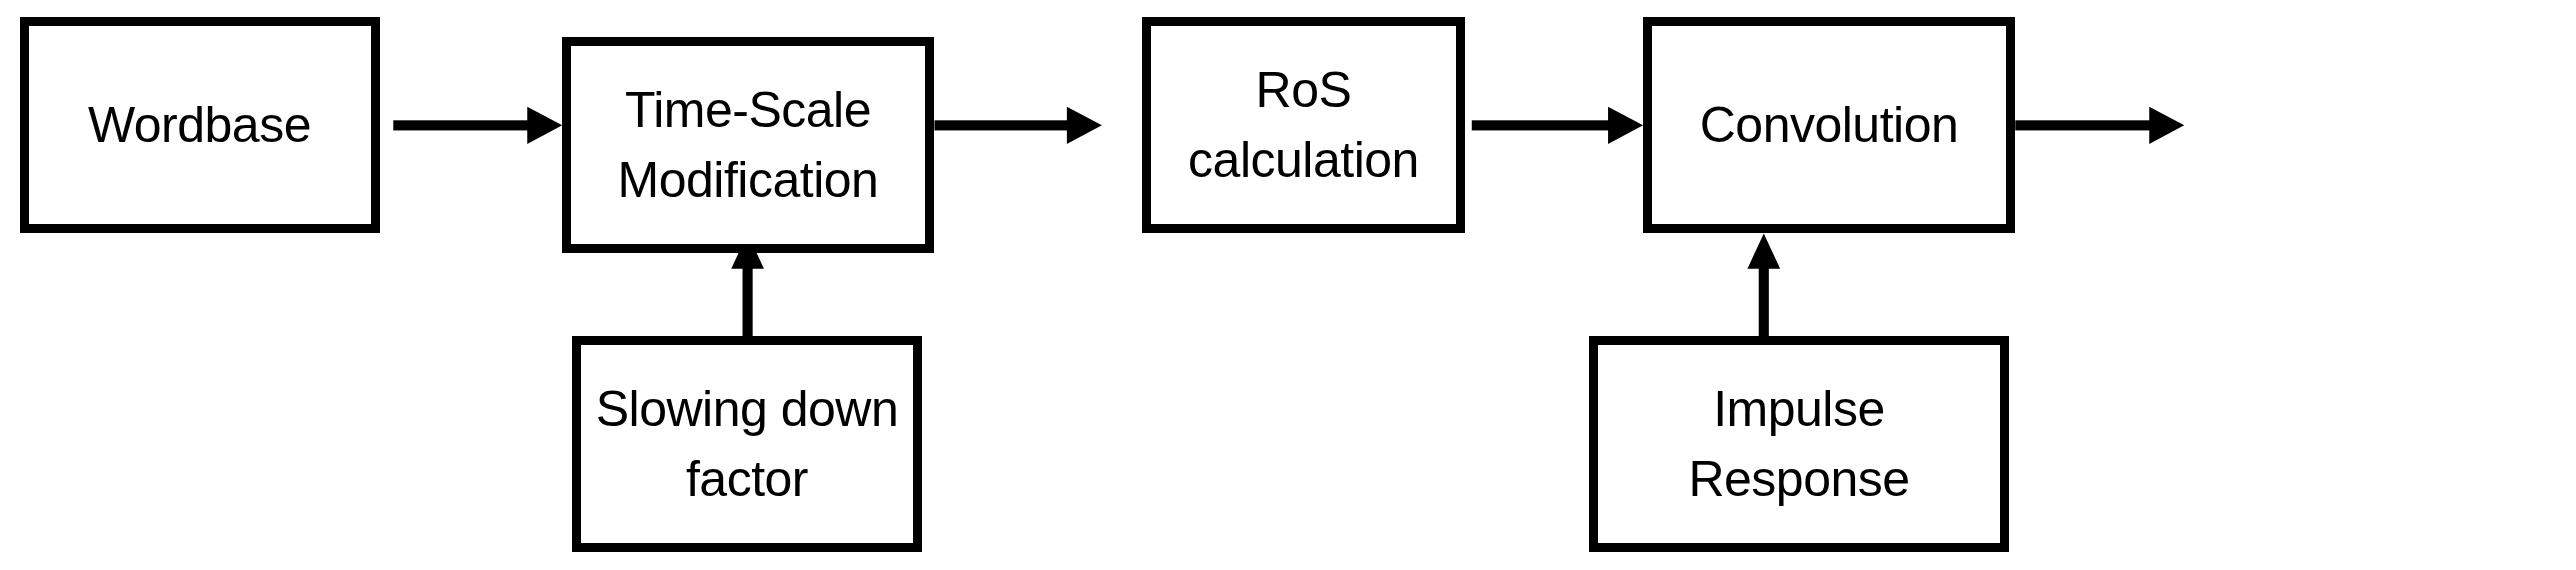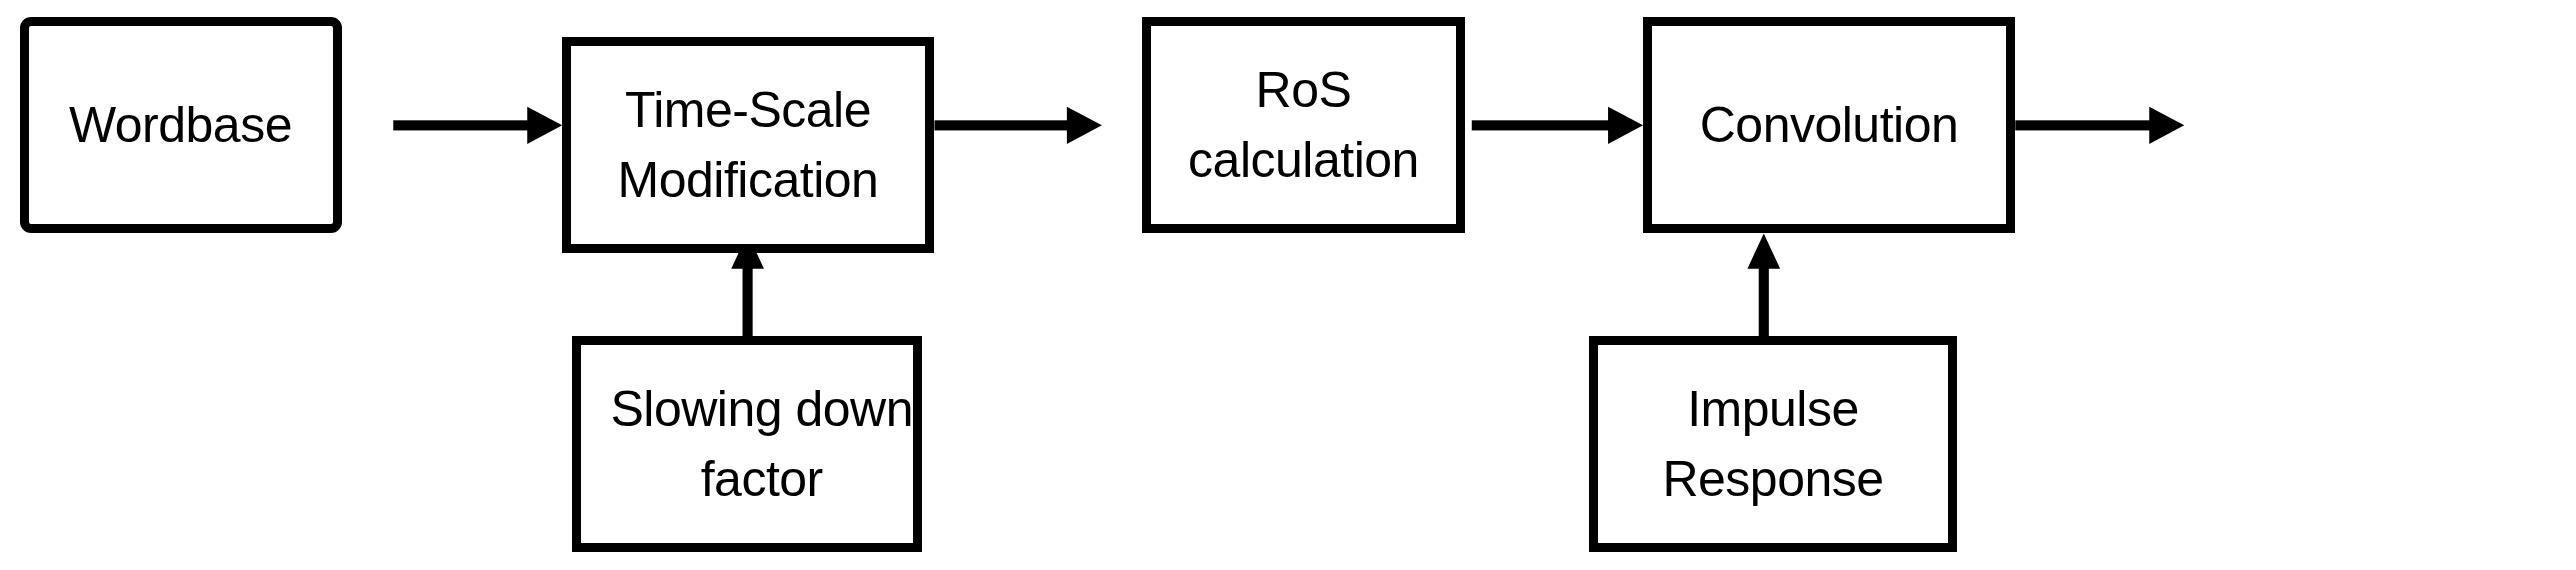--- a/index.html
+++ b/index.html
@@ -37,27 +37,27 @@
   .node.top-row    { top: 17px;  height: 216px; }
   .node.bottom-row { top: 336px; height: 216px; }
   .node-label {
     white-space: pre-line;
     font-size: 50px;
     line-height: 1.4;
     letter-spacing: -0.01em;
     color: var(--line, #000000);
   }
   
-  #node-wordbase            { left: 19.5px;   width: 322px; border-radius: 11px; }
+  #node-wordbase            { left: 19.5px;   width: 360px; }
   #node-tsm                 { left: 562px;  width: 372px; margin-top: 20px; }
   #node-ros                 { left: 1102px; width: 323px; margin-left: 40px; }
   #node-convolution         { left: 1643px; width: 372px; align-items: center; }
   #node-sentence-playback   { left: 2184px; width: 368px; }
-  #node-slowing-down-factor { left: 572px;  width: 350px; justify-content: flex-end; }
-  #node-impulse-response    { left: 1589px; width: 368px; }
+  #node-slowing-down-factor { left: 572px;  width: 350px; }
+  #node-impulse-response    { left: 1589px; width: 420px; }
 </style>
 </head>
 <body>
 
 <div class="canvas">
 
   <svg class="arrow-layer" viewBox="0 0 3308 732" xmlns="http://www.w3.org/2000/svg">
 
     <g>
       <rect x="505" y="154.5" width="176" height="13" fill="currentColor"></rect>

